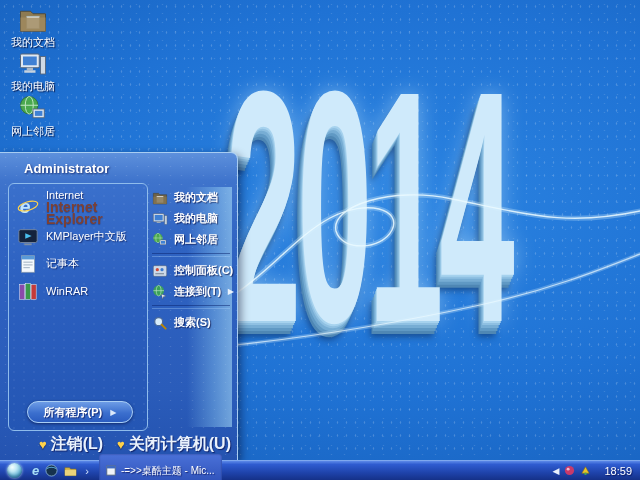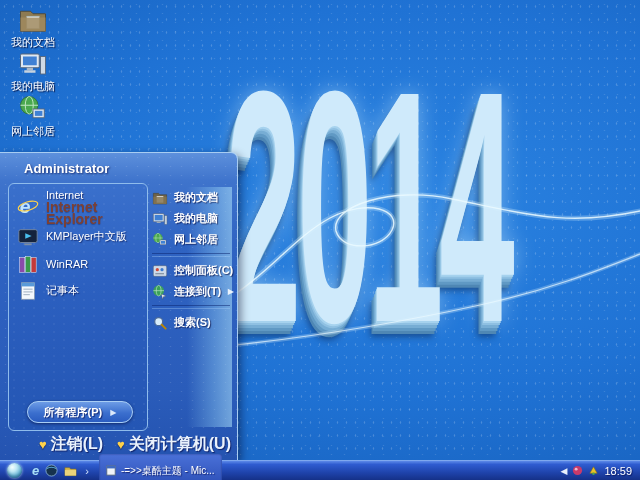--- a/index.html
+++ b/index.html
@@ -76,21 +76,21 @@
   .ql .e{font-size:13px;line-height:13px;font-weight:bold;font-style:italic;color:#aederf8;
     color:#a8def8;text-shadow:0 0 2px rgba(40,80,160,.8);cursor:pointer;}
   .ql-chev{color:#cfe0fa;font-size:11px;margin:0 6px 0 2px;cursor:pointer;}
   .task-btn{display:flex;align-items:center;gap:5px;height:16px;padding:9px 7px;margin-left:4px;
     border-radius:3px;background:linear-gradient(180deg,#4a71d8,#2a4cb4);
     box-shadow:inset 0 0 2px rgba(0,0,50,.5);cursor:pointer;}
   .task-btn .t{font-size:10px;color:#fff;white-space:nowrap;text-shadow:1px 1px 1px rgba(0,0,60,.6);}
   .tray{margin-left:auto;display:flex;align-items:center;gap:5px;padding-right:8px;}
   .tray-chev{color:#e8f0fc;font-size:9px;cursor:pointer;}
   .tray .tico{width:11px;height:11px;display:block;cursor:pointer;}
-  .clock{font-size:11px;color:#fff;text-shadow:1px 1px 1px rgba(0,0,60,.6);margin-left:0;}
+  .clock{font-size:11px;color:#fff;text-shadow:1px 1px 1px rgba(0,0,60,.6);margin-left:8px;}
 </style>
 </head>
 <body>
 
 <div class="screen">
 
   <div class="ice-text">2014</div>
   <svg class="swirls" width="640" height="480">
     <path d="M170 322 C 250 305 280 245 330 218 C 368 198 402 210 392 230 C 382 250 342 252 336 231 C 330 206 392 186 452 199 C 522 213 565 228 645 210" fill="none" stroke="rgba(215,242,255,.30)" stroke-width="5"></path>
     <path d="M170 322 C 250 305 280 245 330 218 C 368 198 402 210 392 230 C 382 250 342 252 336 231 C 330 206 392 186 452 199 C 522 213 565 228 645 210" fill="none" stroke="rgba(235,250,255,.85)" stroke-width="1.4"></path>
@@ -147,35 +147,35 @@
       <div class="lp-item">
         <svg class="ic" viewBox="0 0 24 24">
           <rect x="2" y="4" width="20" height="14" rx="2" fill="#14233d" stroke="#7e8ea4" stroke-width=".9"></rect>
           <polygon points="9,8 16,11 9,14" fill="#4ac0f0"></polygon>
           <rect x="8" y="19" width="8" height="2" fill="#7e8ea4"></rect>
         </svg>
         <span class="lp-title">KMPlayer中文版</span>
       </div>
       <div class="lp-item">
         <svg class="ic" viewBox="0 0 24 24">
-          <rect x="3" y="5" width="5.5" height="16" fill="#8a4aaa" stroke="#fff" stroke-width=".5"></rect>
-          <rect x="9.2" y="4" width="5.5" height="17" fill="#3a9a4a" stroke="#fff" stroke-width=".5"></rect>
-          <rect x="15.4" y="5" width="5.5" height="16" fill="#c43a3a" stroke="#fff" stroke-width=".5"></rect>
-        </svg>
-        <span class="lp-title">WinRAR</span>
-      </div>
-      <div class="lp-item">
-        <svg class="ic" viewBox="0 0 24 24">
           <rect x="5" y="3" width="14" height="18" fill="#f4f8fc" stroke="#8a9aac" stroke-width=".8"></rect>
           <rect x="5" y="3" width="14" height="4" fill="#5a9ad8"></rect>
           <line x1="7" y1="10" x2="17" y2="10" stroke="#9ab" stroke-width="1"></line>
           <line x1="7" y1="13" x2="17" y2="13" stroke="#9ab" stroke-width="1"></line>
           <line x1="7" y1="16" x2="14" y2="16" stroke="#9ab" stroke-width="1"></line>
         </svg>
         <span class="lp-title">记事本</span>
+      </div>
+      <div class="lp-item">
+        <svg class="ic" viewBox="0 0 24 24">
+          <rect x="3" y="5" width="5.5" height="16" fill="#8a4aaa" stroke="#fff" stroke-width=".5"></rect>
+          <rect x="9.2" y="4" width="5.5" height="17" fill="#3a9a4a" stroke="#fff" stroke-width=".5"></rect>
+          <rect x="15.4" y="5" width="5.5" height="16" fill="#c43a3a" stroke="#fff" stroke-width=".5"></rect>
+        </svg>
+        <span class="lp-title">WinRAR</span>
       </div>
       <div class="all-programs">
         <span class="t">所有程序(P)</span>
         <span class="ar">▶</span>
       </div>
     </div>
 
     <div class="right-panel">
       <div class="rp-item">
         <svg class="ic" viewBox="0 0 24 24">

